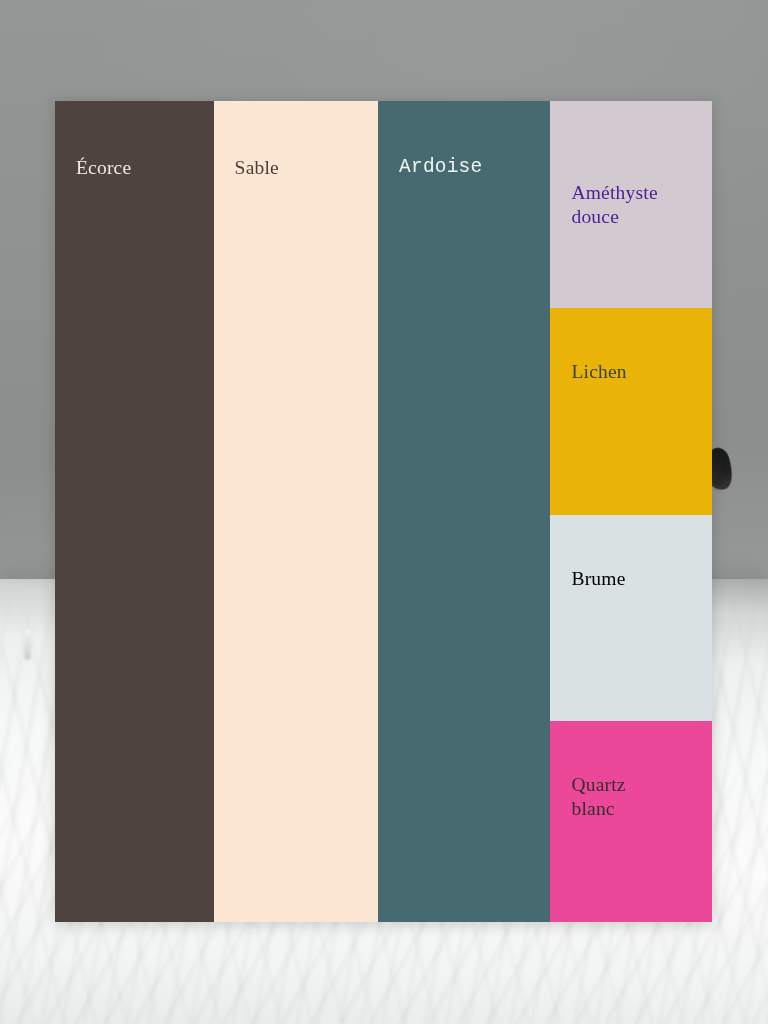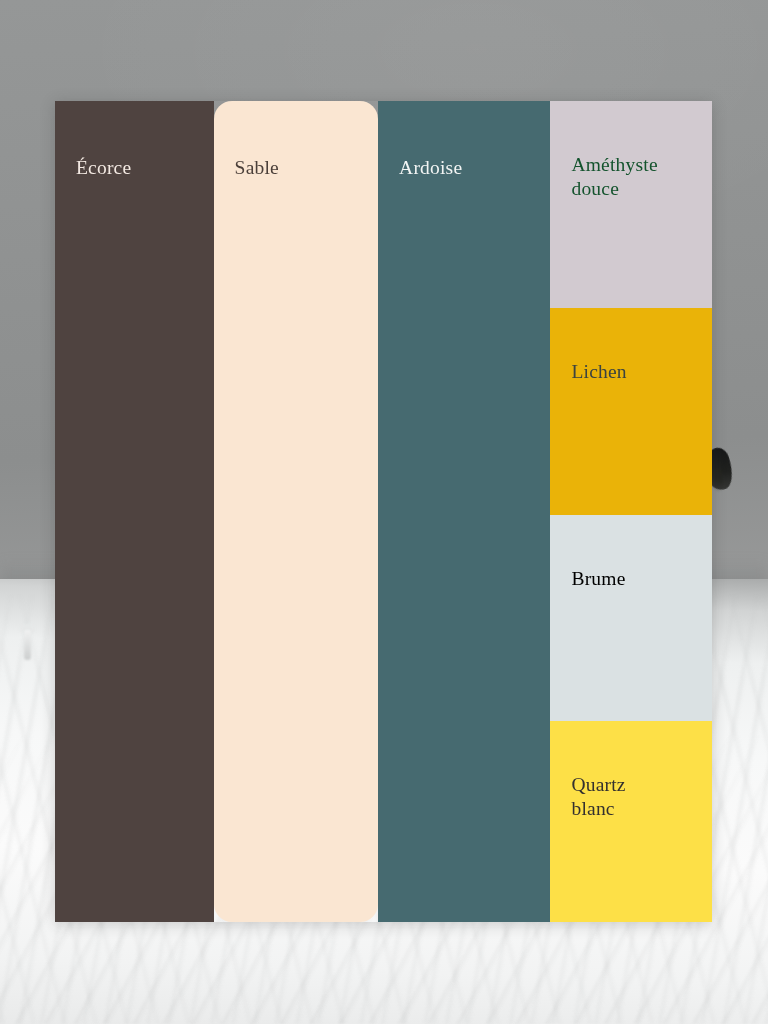--- a/index.html
+++ b/index.html
@@ -154,22 +154,22 @@
   }
 
   .col {
     position: relative;
     height: 100%;
     display: flex;
     flex-direction: column;
   }
 
   .col-ecorce  { width: 161px; }
-  .col-sable   { width: 167px; border-radius: 18px; }
-  .col-ardoise { width: 175px; }
+  .col-sable   { width: 167px; }
+  .col-ardoise { width: 175px; font-family: Liberation Mono, monospace; }
   .col-stack   { width: 164px; }
 
   .swatch {
     position: relative;
     width: 100%;
   }
 
   .swatch-label {
     position: absolute;
     left: 21px;
@@ -220,31 +220,31 @@
 
   <div class="col col-ardoise" style="background-color: rgb(70, 106, 112);">
     <div class="swatch" style="height:100%">
       <div class="swatch-label" style="color: rgb(242, 244, 243);">Ardoise</div>
     </div>
   </div>
 
   <div class="col col-stack">
 
     <div class="swatch sw-amethyste" style="background-color: rgb(210, 202, 208);">
-      <div class="swatch-label" style="color: #14532d;">Améthyste
+      <div class="swatch-label" style="color: #4c1d95; margin-top: 28px;">Améthyste
 douce</div>
     </div>
 
     <div class="swatch sw-lichen" style="background-color: #eab308;">
       <div class="swatch-label" style="color: rgb(59, 67, 64);">Lichen</div>
     </div>
 
     <div class="swatch sw-brume" style="background-color: rgb(218, 225, 227);">
       <div class="swatch-label" style="color: #000000;">Brume</div>
     </div>
 
-    <div class="swatch sw-quartz" style="background-color: #fde047; font-family: Liberation Serif, serif;">
+    <div class="swatch sw-quartz" style="background-color: #ec4899; font-family: Liberation Serif, serif;">
       <div class="swatch-label" style="color: rgb(51, 48, 47);">Quartz
 blanc</div>
     </div>
 
   </div>
 </div>
 
 </body></html>

